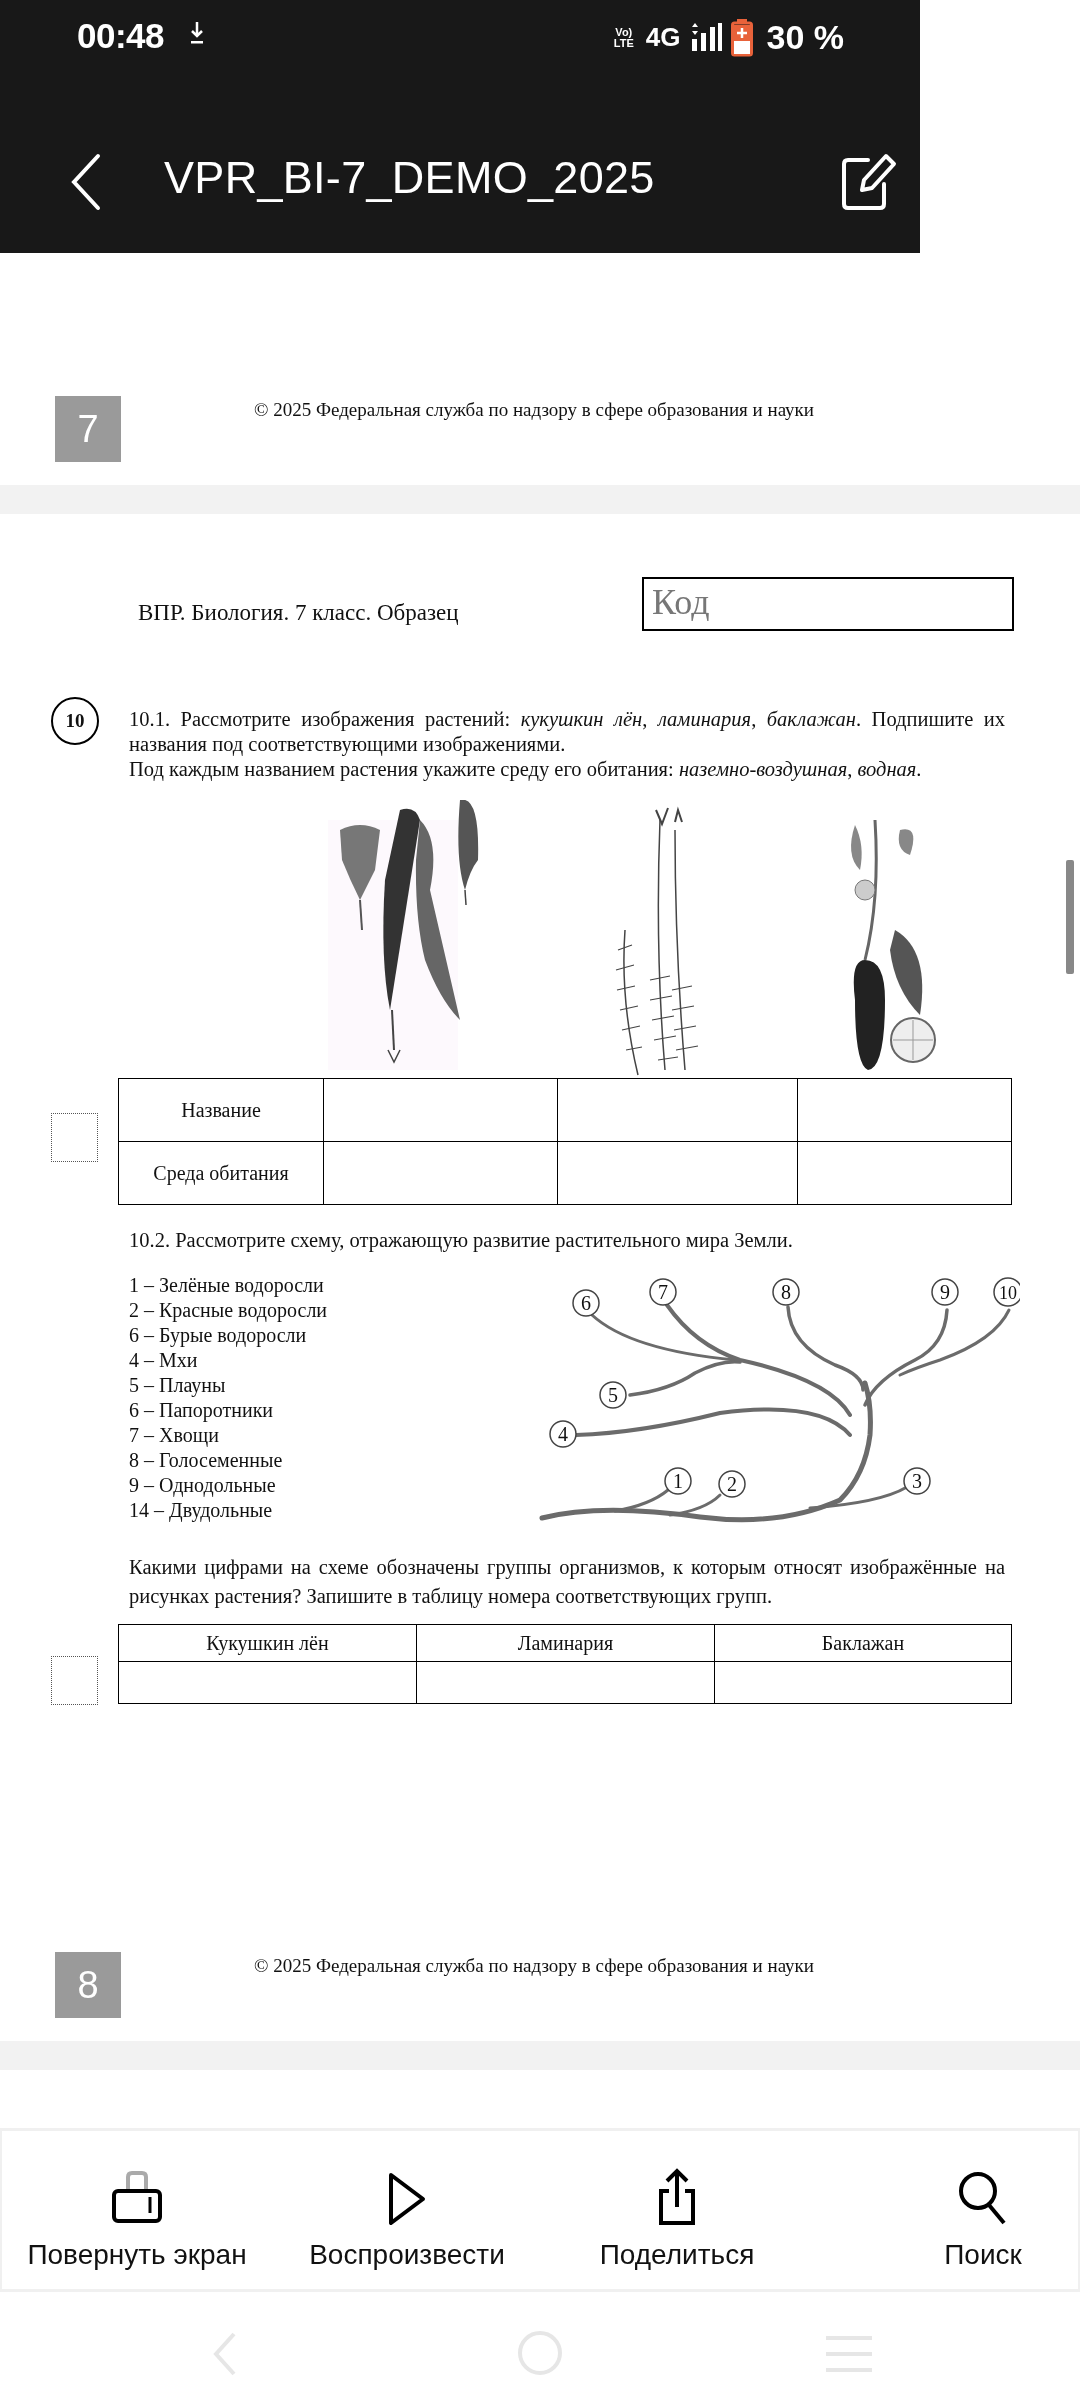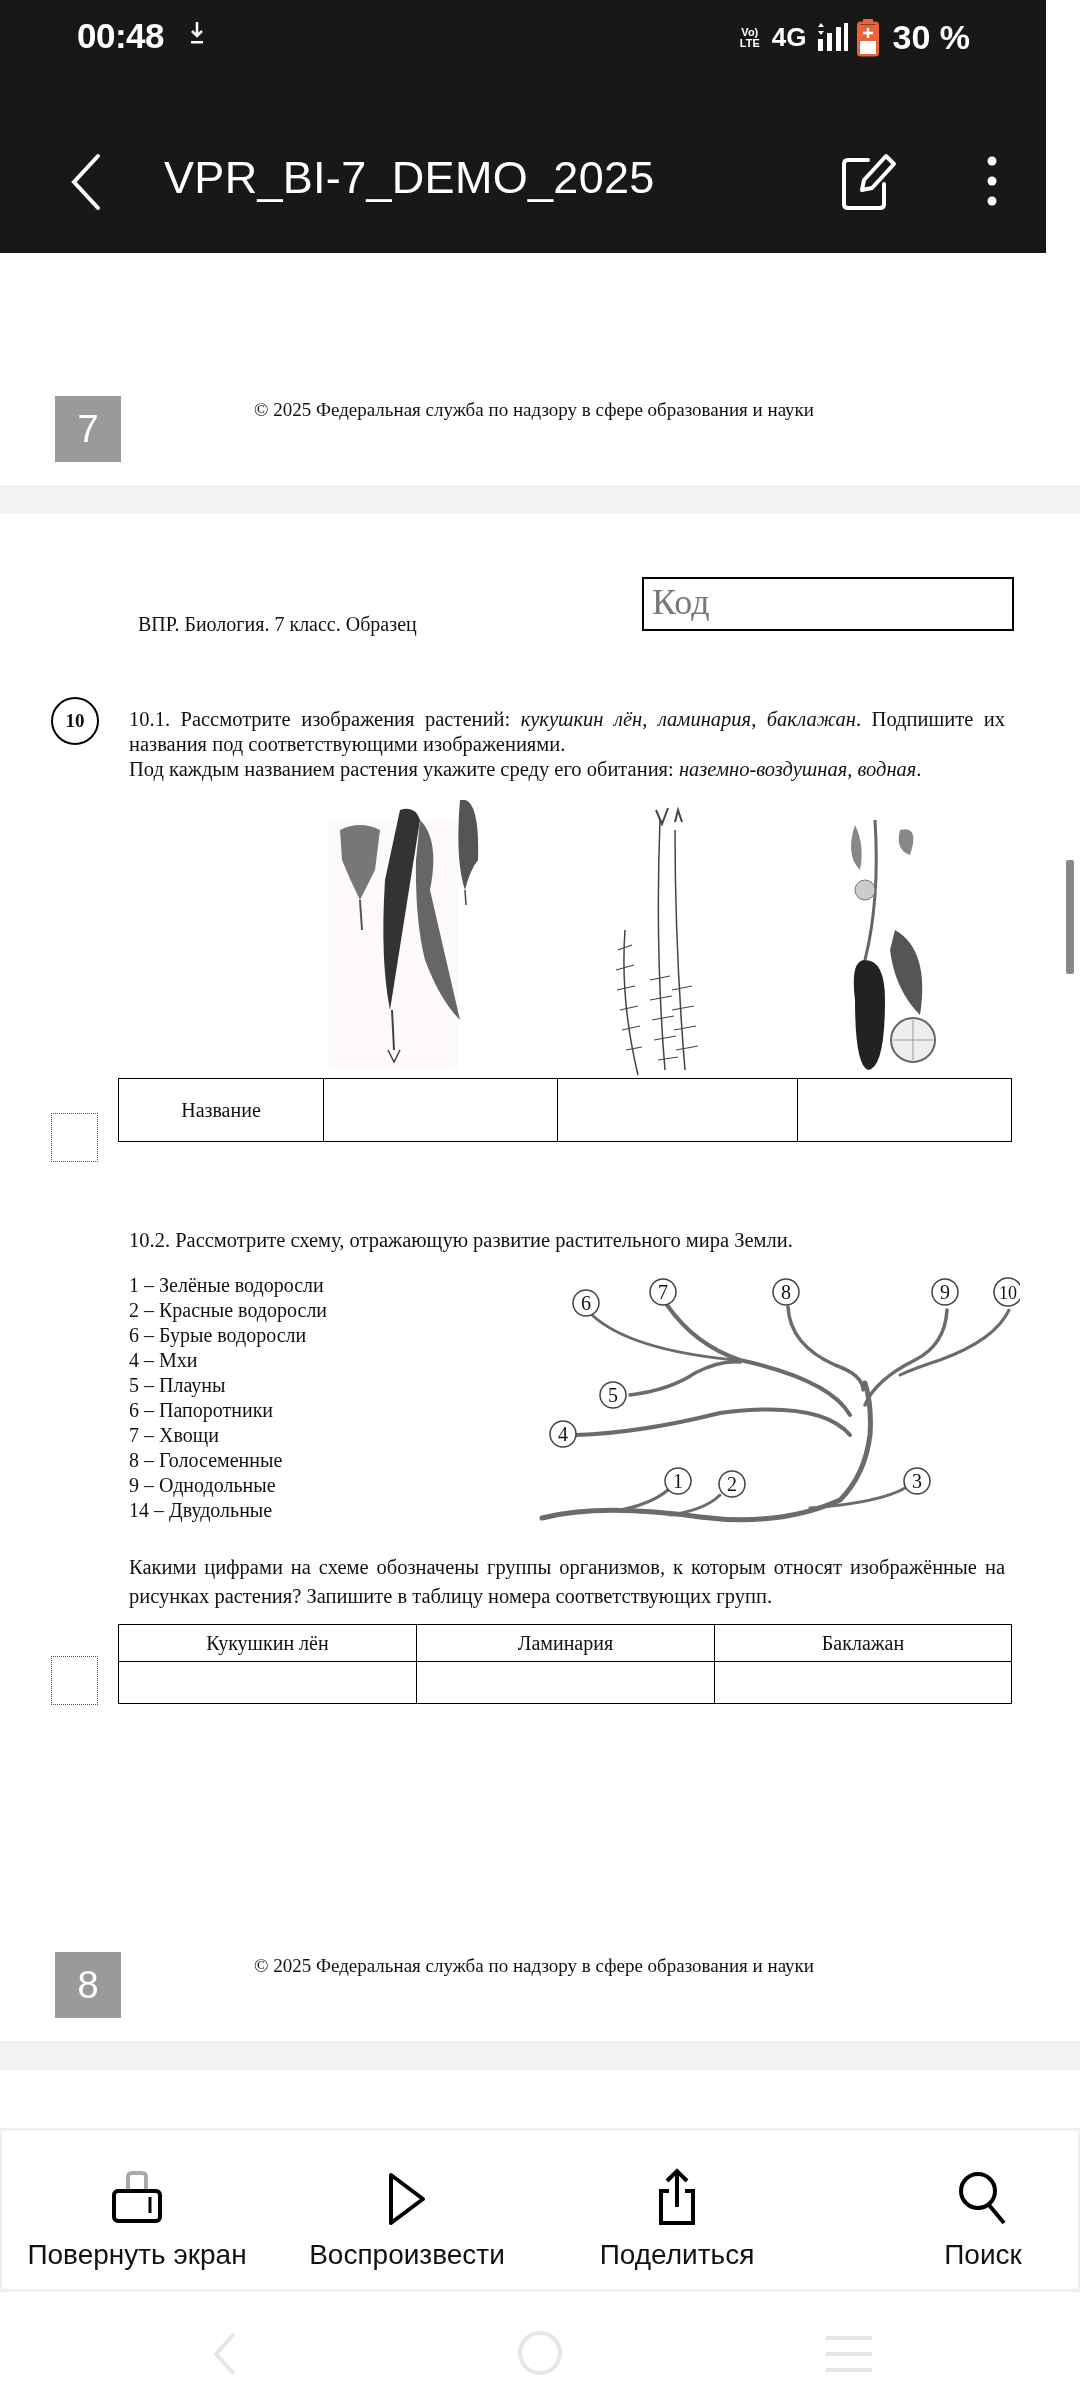--- a/index.html
+++ b/index.html
@@ -1,39 +1,39 @@
 <!DOCTYPE html>
 <html><head>
 <meta charset="utf-8">
 <style>
   * { box-sizing: border-box; margin: 0; padding: 0; }
   html, body { width: 1080px; height: 2408px; overflow: hidden; background: #ffffff; }
   body { position: relative; font-family: "Liberation Sans", sans-serif; }
 
   
-  .topbar { position: absolute; left: 0; top: 0; width: 1046px; height: 253px; background: #181818; color: #fff; }
+  .topbar { position: absolute; left: 0; top: 0; width: 920px; height: 253px; background: #181818; color: #fff; }
   .status-time { position: absolute; left: 77px; top: 16px; font-size: 35px; font-weight: bold; letter-spacing: -0.5px; }
   .status-dl { position: absolute; left: 188px; top: 20px; }
   .status-right { position: absolute; right: 76px; top: 18px; display: flex; align-items: center; gap: 8px; }
   .volte { font-size: 11px; line-height: 11px; font-weight: bold; text-align: center; width: 28px; }
   .net4g { font-size: 26px; font-weight: bold; }
   .battery-pct { font-size: 34px; font-weight: bold; margin-left: 6px; }
   .back-btn { position: absolute; left: 66px; top: 152px; width: 44px; height: 60px; }
   .doc-title { position: absolute; left: 164px; top: 152px; font-size: 45px; color: #fff; letter-spacing: 0.3px; }
   .edit-btn { position: absolute; left: 838px; top: 150px; width: 60px; height: 62px; }
   .more-btn { position: absolute; left: 982px; top: 155px; width: 20px; height: 52px; }
 
   
   .page { position: absolute; left: 0; width: 1080px; background: #fff; }
   .page-gap { position: absolute; left: 0; width: 1080px; background: #f2f2f2; }
   .serif { font-family: "Liberation Serif", serif; color: #111; }
   .page-num { position: absolute; left: 55px; width: 66px; height: 66px; background: #9a9a9a; color: #fff; font-family: "Liberation Sans", sans-serif; font-size: 38px; display: flex; align-items: center; justify-content: center; }
   .copyright { position: absolute; left: 254px; font-size: 19px; }
 
-  .header-left { position: absolute; left: 138px; top: 600px; font-size: 20px; margin-top: 13px; }
+  .header-left { position: absolute; left: 138px; top: 600px; font-size: 23px; }
   .kod-box { position: absolute; left: 642px; top: 577px; width: 372px; height: 54px; border: 2px solid #000; padding-left: 8px; font-size: 36px; color: #777; line-height: 46px; }
 
   .qnum { position: absolute; left: 51px; top: 697px; width: 48px; height: 48px; border: 2px solid #000; border-radius: 50%; display: flex; align-items: center; justify-content: center; font-size: 19px; font-weight: bold; }
   .qtext { position: absolute; left: 129px; top: 707px; width: 876px; font-size: 20.5px; line-height: 25px; text-align: justify; }
   .qtext i { font-style: italic; }
 
   .plants { position: absolute; left: 320px; top: 800px; width: 660px; height: 280px; }
 
   table.t { position: absolute; border-collapse: collapse; }
   table.t td { border: 1.5px solid #000; font-size: 20px; text-align: center; vertical-align: middle; }
@@ -149,20 +149,26 @@
   </g>
 </svg>
 
 <div class="score-box" style="top:1113px;"></div>
 <table class="t serif" style="left:118px;top:1078px;width:894px;">
   <tbody>
       <tr style="height:63px;">
     <td style="width:205px;">Название</td>
     <td style="width:234px;"></td>
     <td style="width:240px;"></td>
+    <td></td>
+  </tr>
+  <tr style="height:63px;">
+    <td>Среда обитания</td>
+    <td></td>
+    <td></td>
     <td></td>
   </tr>
 </tbody>
   </table>
 
 <div class="sub2 serif">10.2. Рассмотрите схему, отражающую развитие растительного мира Земли.</div>
 <div class="legend serif">
   <div>1 – Зелёные водоросли</div>
   <div>2 – Красные водоросли</div>
   <div>6 – Бурые водоросли</div>

